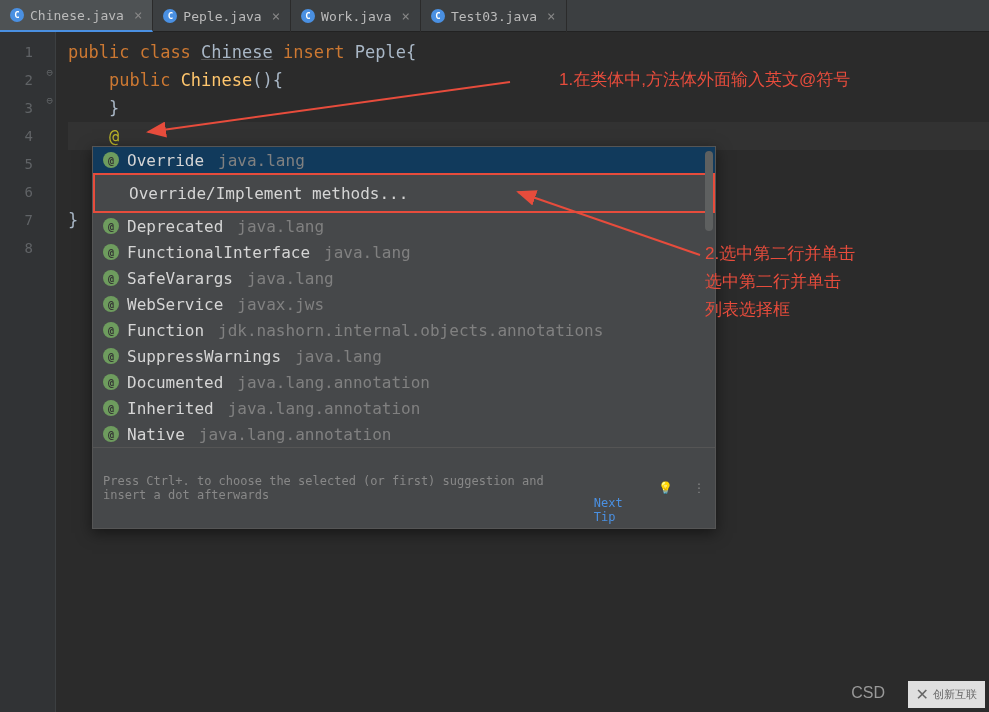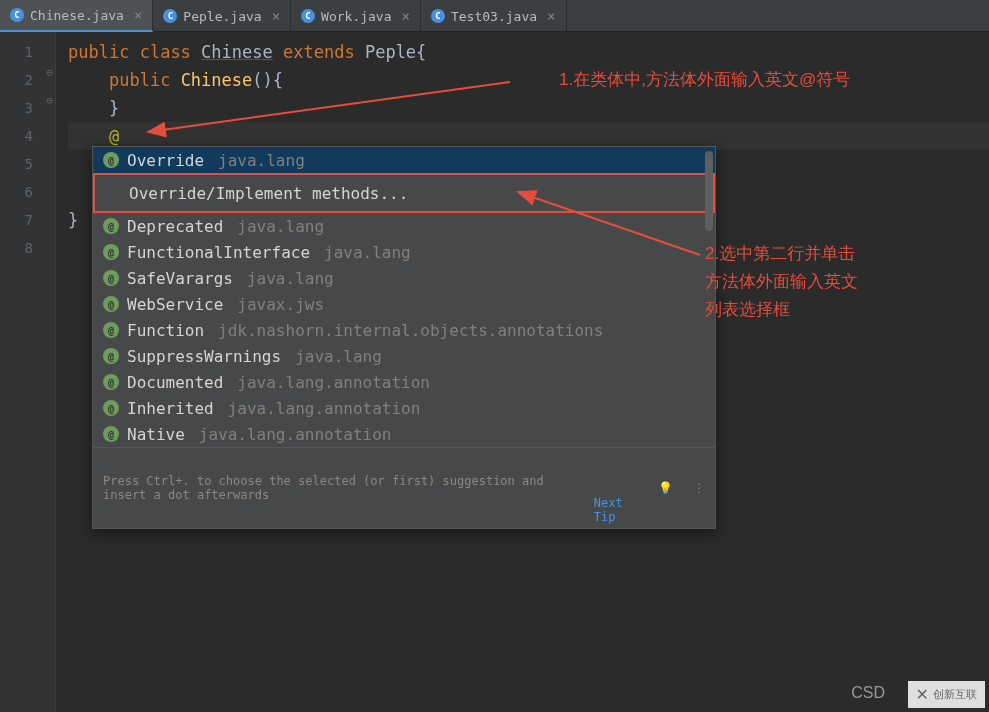--- a/index.html
+++ b/index.html
@@ -235,21 +235,21 @@
     <div class="line-number">3</div>
     <div class="line-number">4</div>
     <div class="line-number">5</div>
     <div class="line-number">6</div>
     <div class="line-number">7</div>
     <div class="line-number">8</div>
     <span class="fold-marker" style="top:34px">⊖</span>
     <span class="fold-marker" style="top:62px">⊖</span>
   </div>
   <div class="code">
-    <div class="code-line"><span class="kw">public</span> <span class="kw">class</span> <span class="cls cls-underline">Chinese</span> <span class="kw">extends</span> <span class="cls">Peple</span><span class="brace">{</span></div>
+    <div class="code-line"><span class="kw">public</span> <span class="kw">class</span> <span class="cls cls-underline">Chinese</span> <span class="kw">insert</span> <span class="cls">Peple</span><span class="brace">{</span></div>
     <div class="code-line">    <span class="kw">public</span> <span class="method">Chinese</span><span class="brace">()</span><span class="brace">{</span></div>
     <div class="code-line">    <span class="brace">}</span></div>
     <div class="code-line current-line">    <span class="at">@</span></div>
     <div class="code-line"></div>
     <div class="code-line"></div>
     <div class="code-line"><span class="brace">}</span></div>
   </div>
 </div>
 
 <div class="popup">
@@ -319,21 +319,21 @@
     <span>Press Ctrl+. to choose the selected (or first) suggestion and insert a dot afterwards</span>
     <span class="next-tip">Next Tip</span>
     <span class="bulb">💡</span>
     <span class="dots">⋮</span>
   </div>
 </div>
 
 <div class="annotation anno1">1.在类体中,方法体外面输入英文@符号</div>
 <div class="annotation anno2">
   <div>2.选中第二行并单击</div>
-  <div>方法体外面输入英文</div>
+  <div>选中第二行并单击</div>
   <div>列表选择框</div>
 </div>
 
 <svg class="arrows">
   <defs>
     <marker id="arrowhead" markerWidth="10" markerHeight="8" refX="9" refY="4" orient="auto">
       <polygon points="0 0, 10 4, 0 8" fill="#e74c3c"></polygon>
     </marker>
   </defs>
   <line x1="510" y1="82" x2="148" y2="132" stroke="#e74c3c" stroke-width="2" marker-end="url(#arrowhead)"></line>

